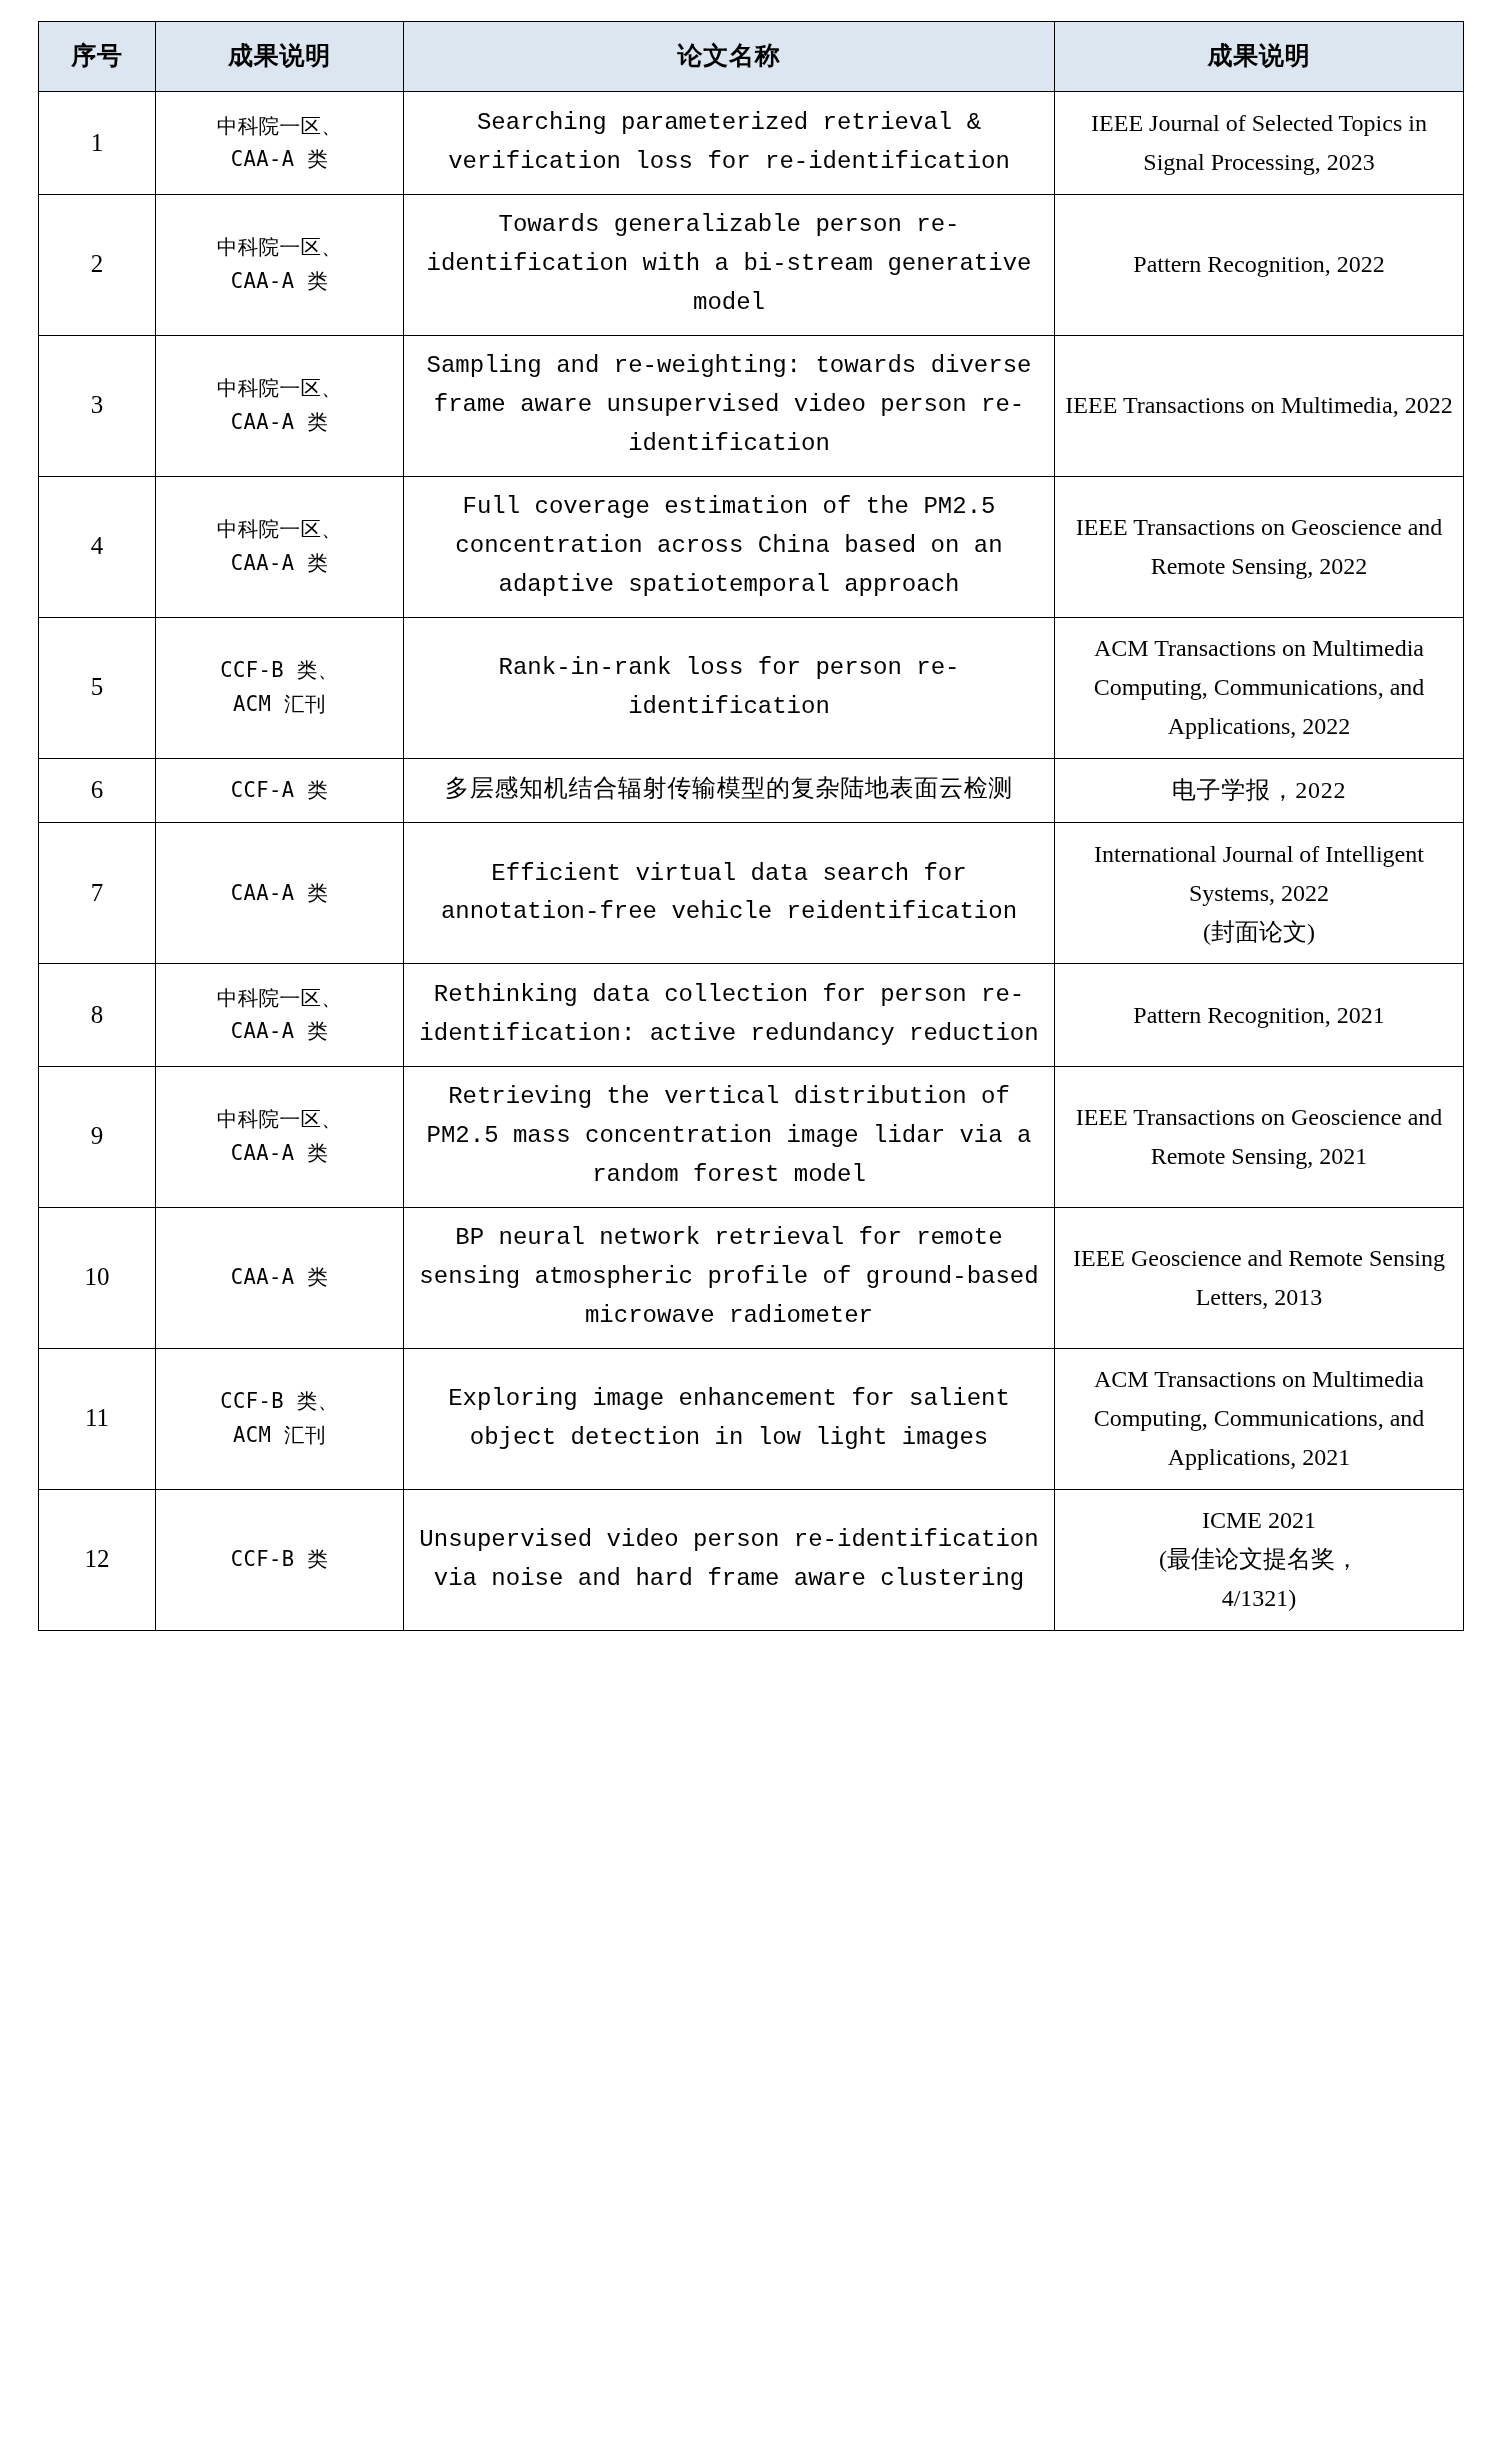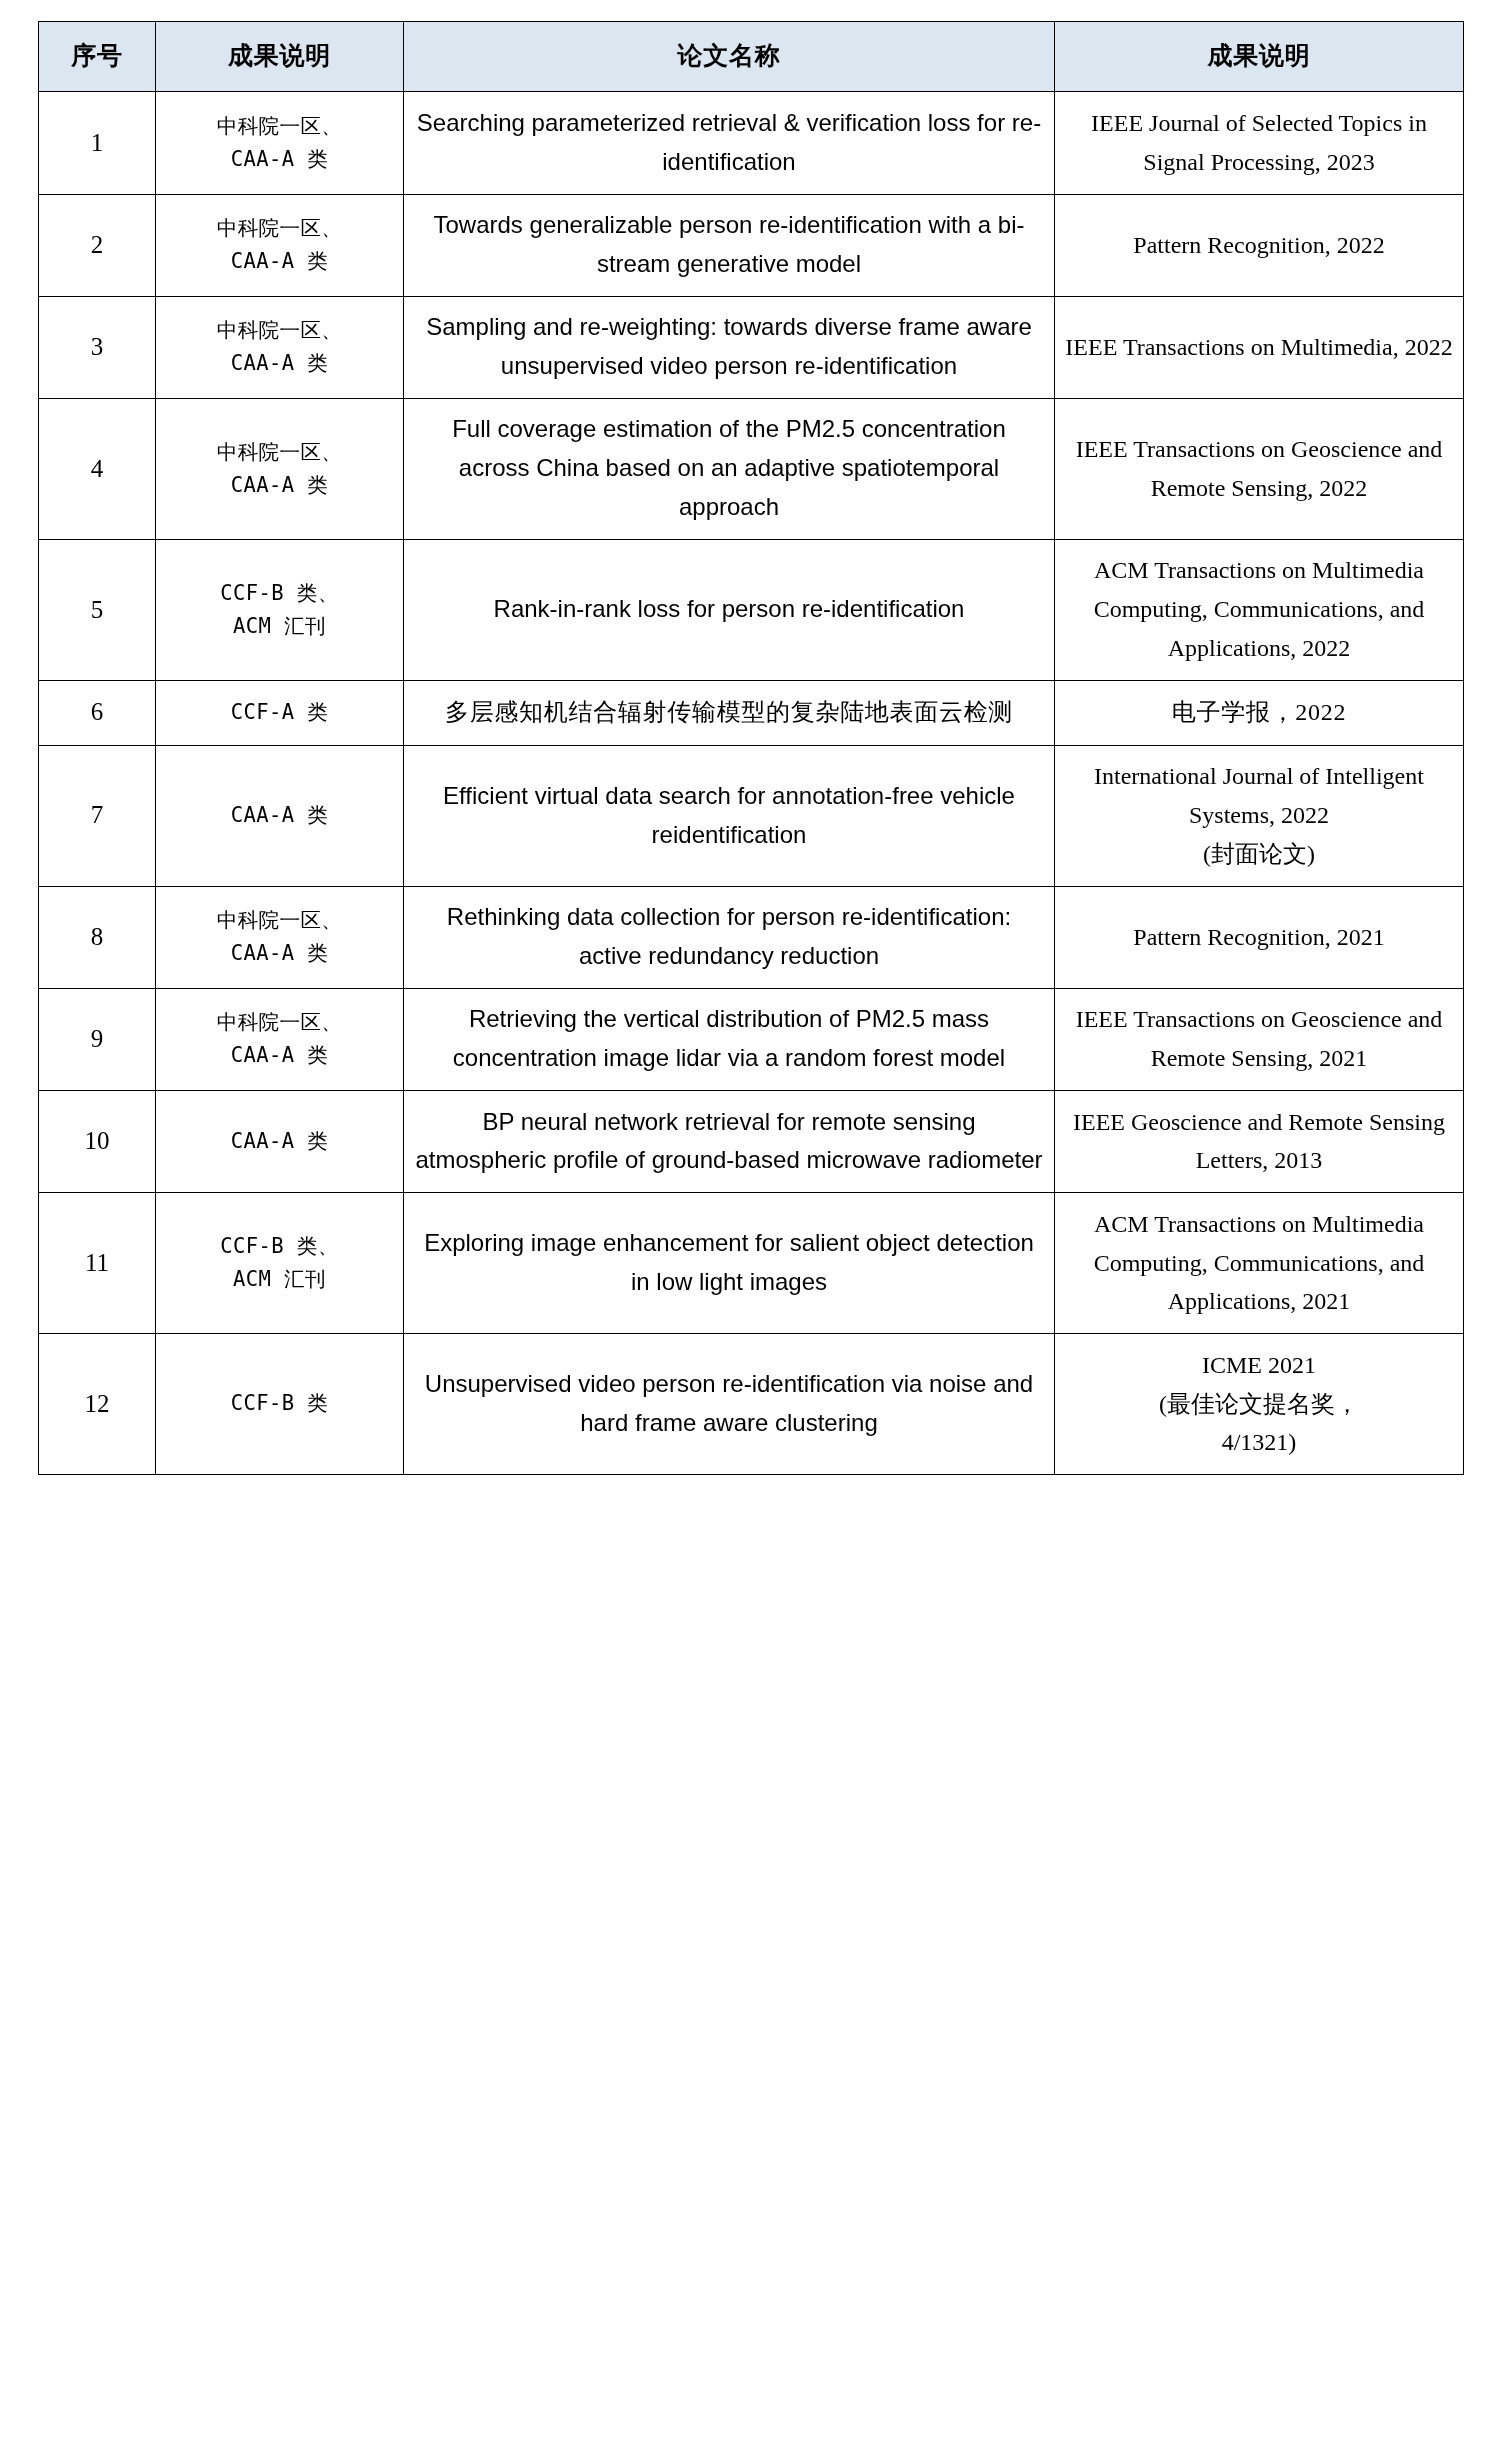--- a/index.html
+++ b/index.html
@@ -48,21 +48,21 @@
     font-family: "Liberation Serif", serif;
   }
   td.type {
     font-family: "DejaVu Sans Mono", monospace;
     font-size: 20.5px;
     line-height: 1.85;
     letter-spacing: 0.4px;
   }
   td.title {
     font-size: 24px;
-    font-family: Liberation Sans, sans-serif;
+    font-family: Liberation Mono, monospace;
     padding-left: 16px;
     padding-right: 16px;
   }
   td.desc {
     font-size: 24px;
     font-family: Liberation Serif, serif;
     padding-left: 13.2px;
     padding-right: 13.2px;
   }
   

